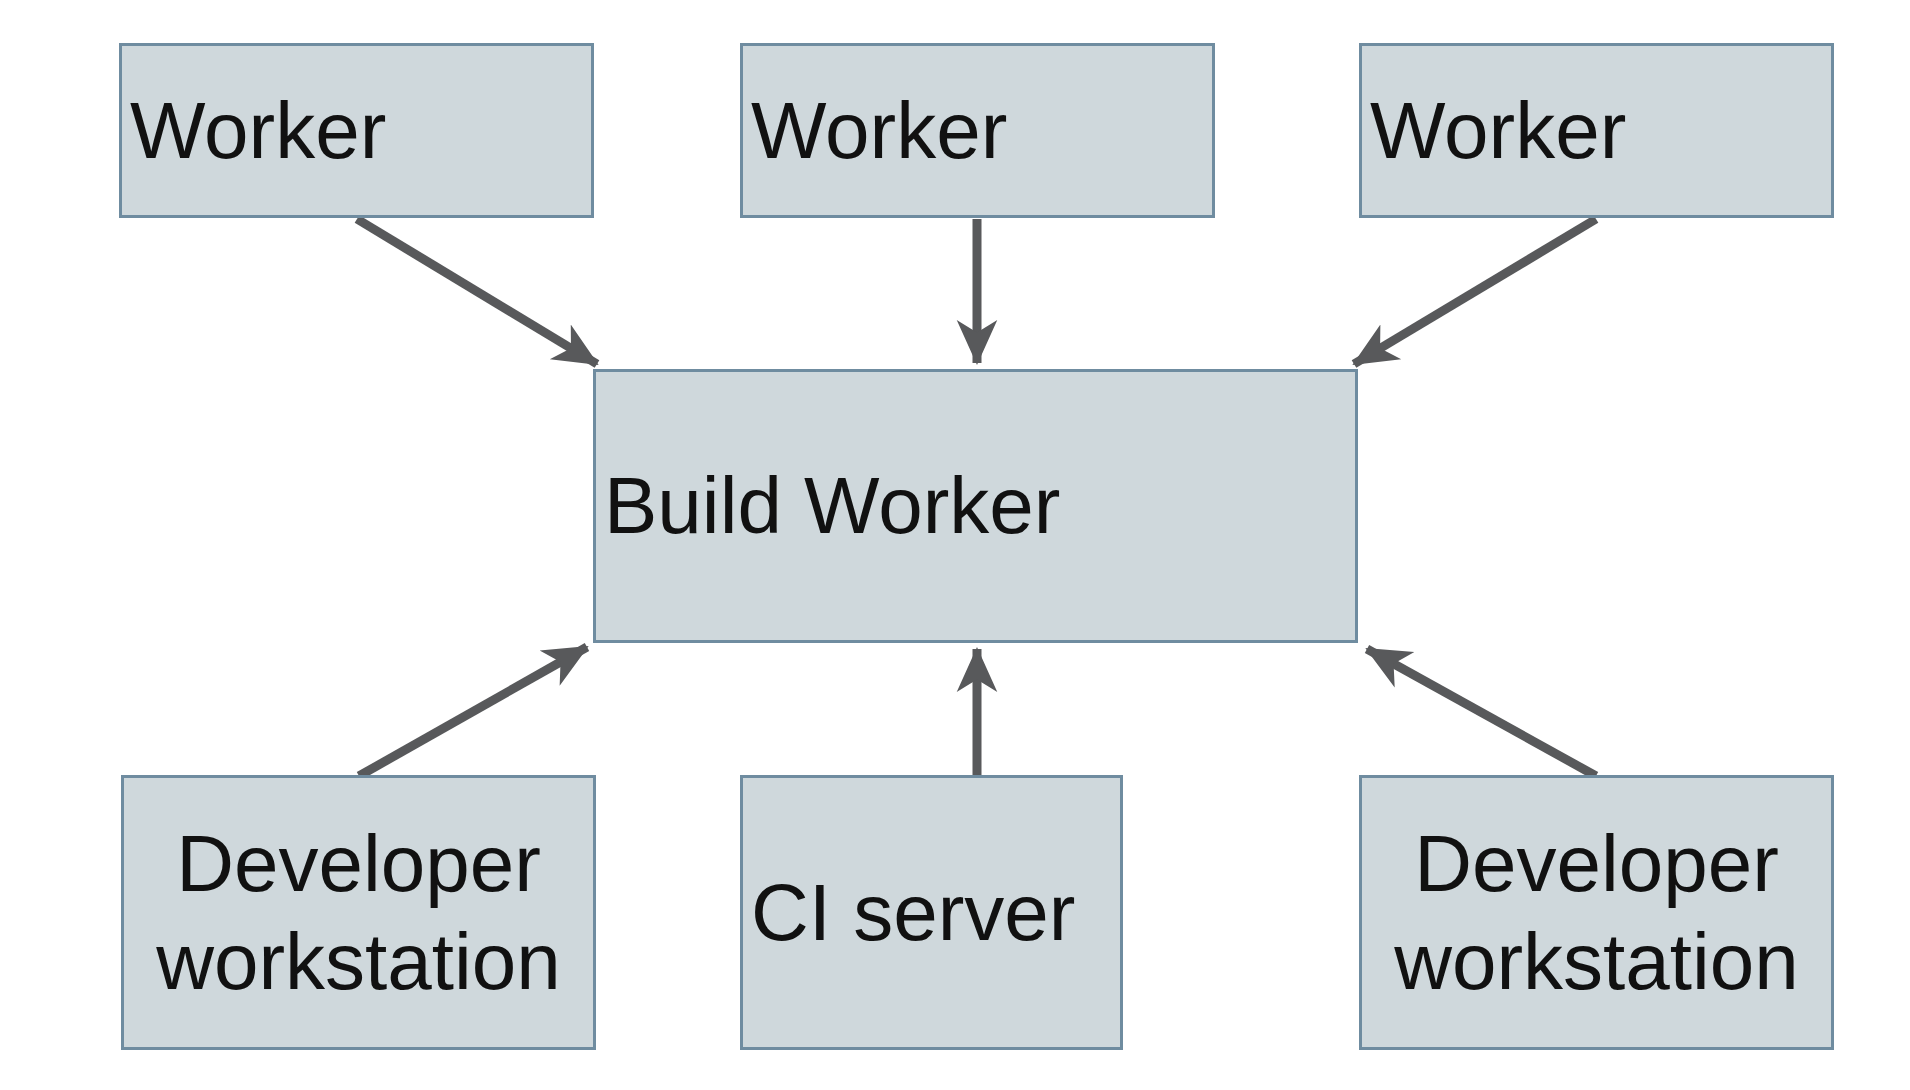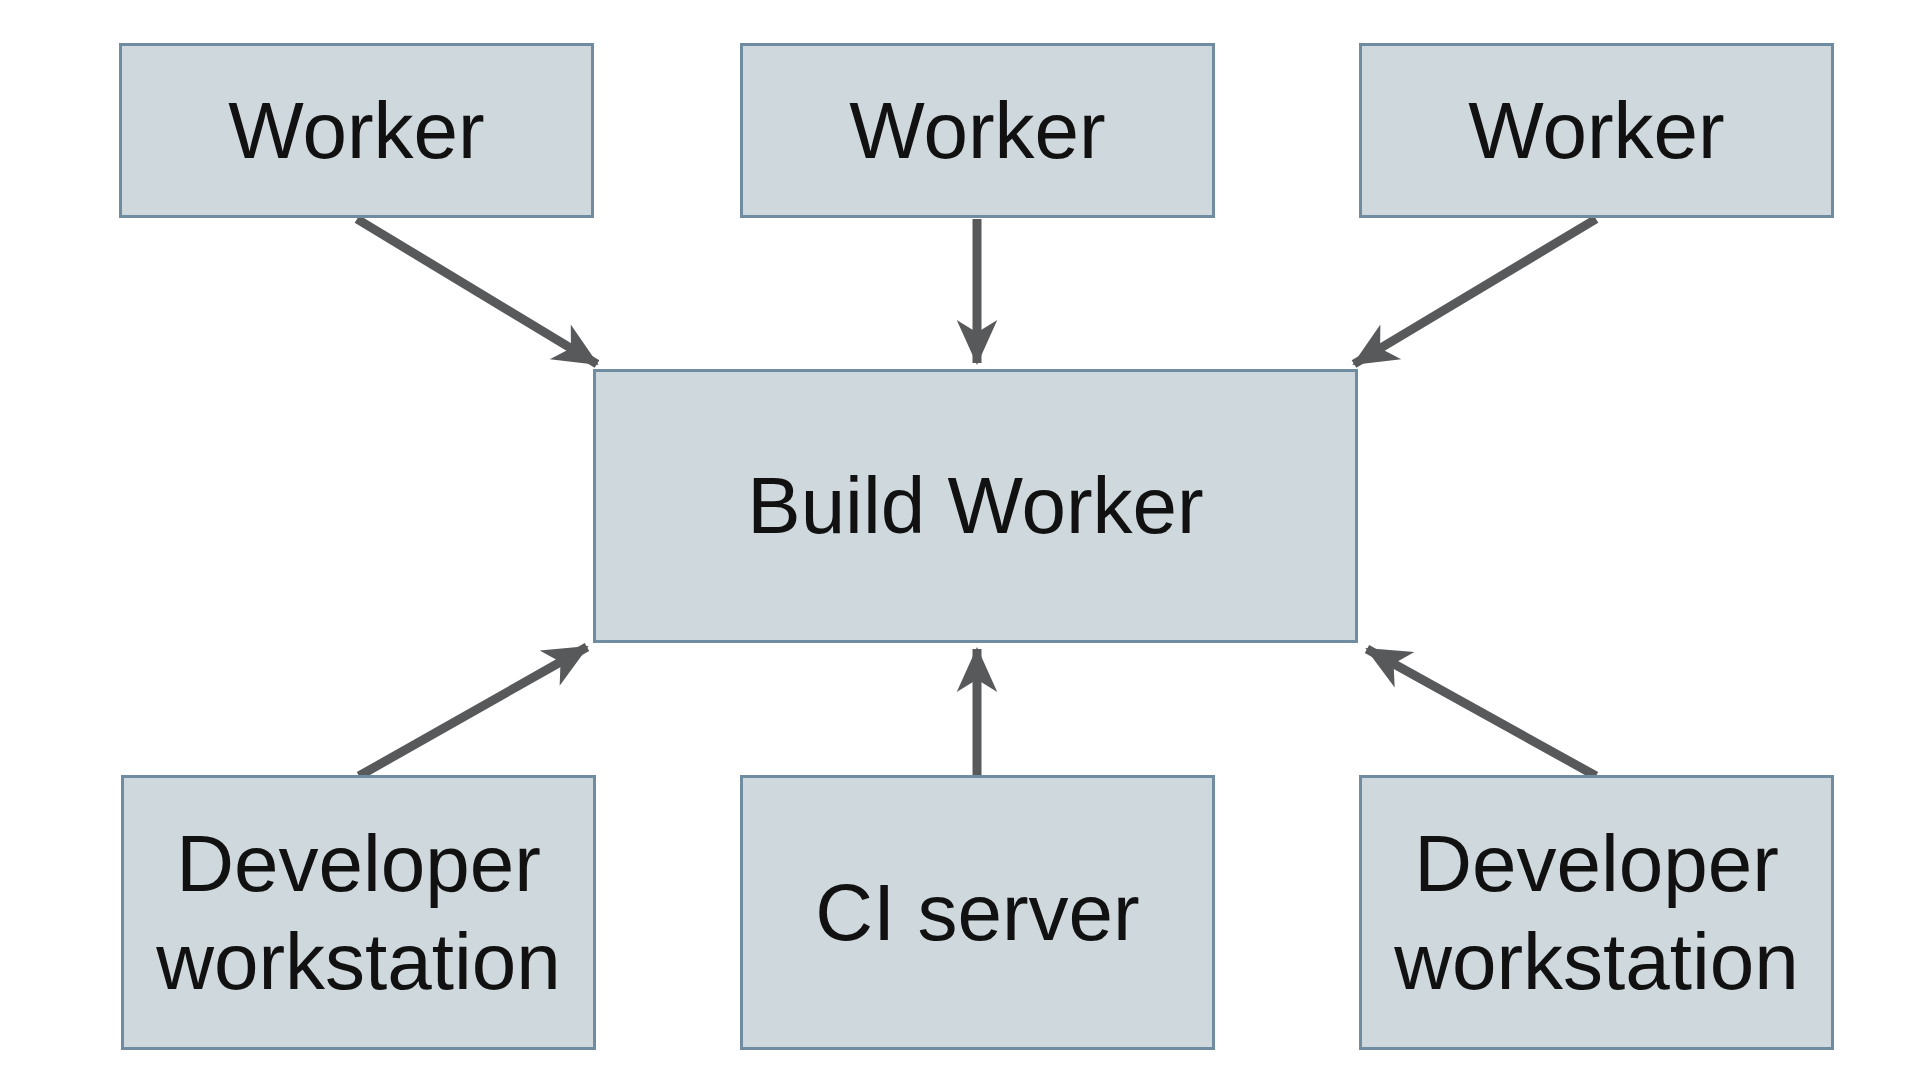--- a/index.html
+++ b/index.html
@@ -30,36 +30,36 @@
   .arrowhead-path {
     fill: var(--arrow, #58595B);
   }
   .node {
     position: absolute;
     box-sizing: border-box;
     background: var(--node-fill, #CFD8DC);
     border: 3px solid var(--node-border, #6F8CA0);
     display: flex;
     align-items: center;
-    justify-content: center;
+    justify-content: flex-start;
     text-align: center;
     color: var(--text, #111111);
     font-size: 80px;
     line-height: 1.22;
   }
   .node .label {
     display: block;
     padding: 0 8px;
   }
   .node-worker-1   { left: 119px;  top: 43px;  width: 475px; height: 175px; }
   .node-worker-2   { left: 740px;  top: 43px;  width: 475px; height: 175px; }
   .node-worker-3   { left: 1359px; top: 43px;  width: 475px; height: 175px; }
   .node-build-master { left: 593px; top: 369px; width: 765px; height: 274px; }
   .node-dev-left   { left: 121px;  top: 775px; width: 475px; height: 275px; }
-  .node-ci-server  { left: 740px;  top: 775px; width: 475px; height: 275px; }
+  .node-ci-server  { left: 740px;  top: 775px; width: 383px; height: 275px; }
   .node-dev-right  { left: 1359px; top: 775px; width: 475px; height: 275px; }
 </style>
 </head>
 <body>
 
 <div class="canvas">
 
   <svg class="arrows" viewBox="0 0 1910 1090" xmlns="http://www.w3.org/2000/svg">
     <defs>
       <marker id="ah" viewBox="0 0 12 12" refX="11" refY="6" markerWidth="5.2" markerHeight="5.2" orient="auto-start-reverse" markerUnits="strokeWidth">

